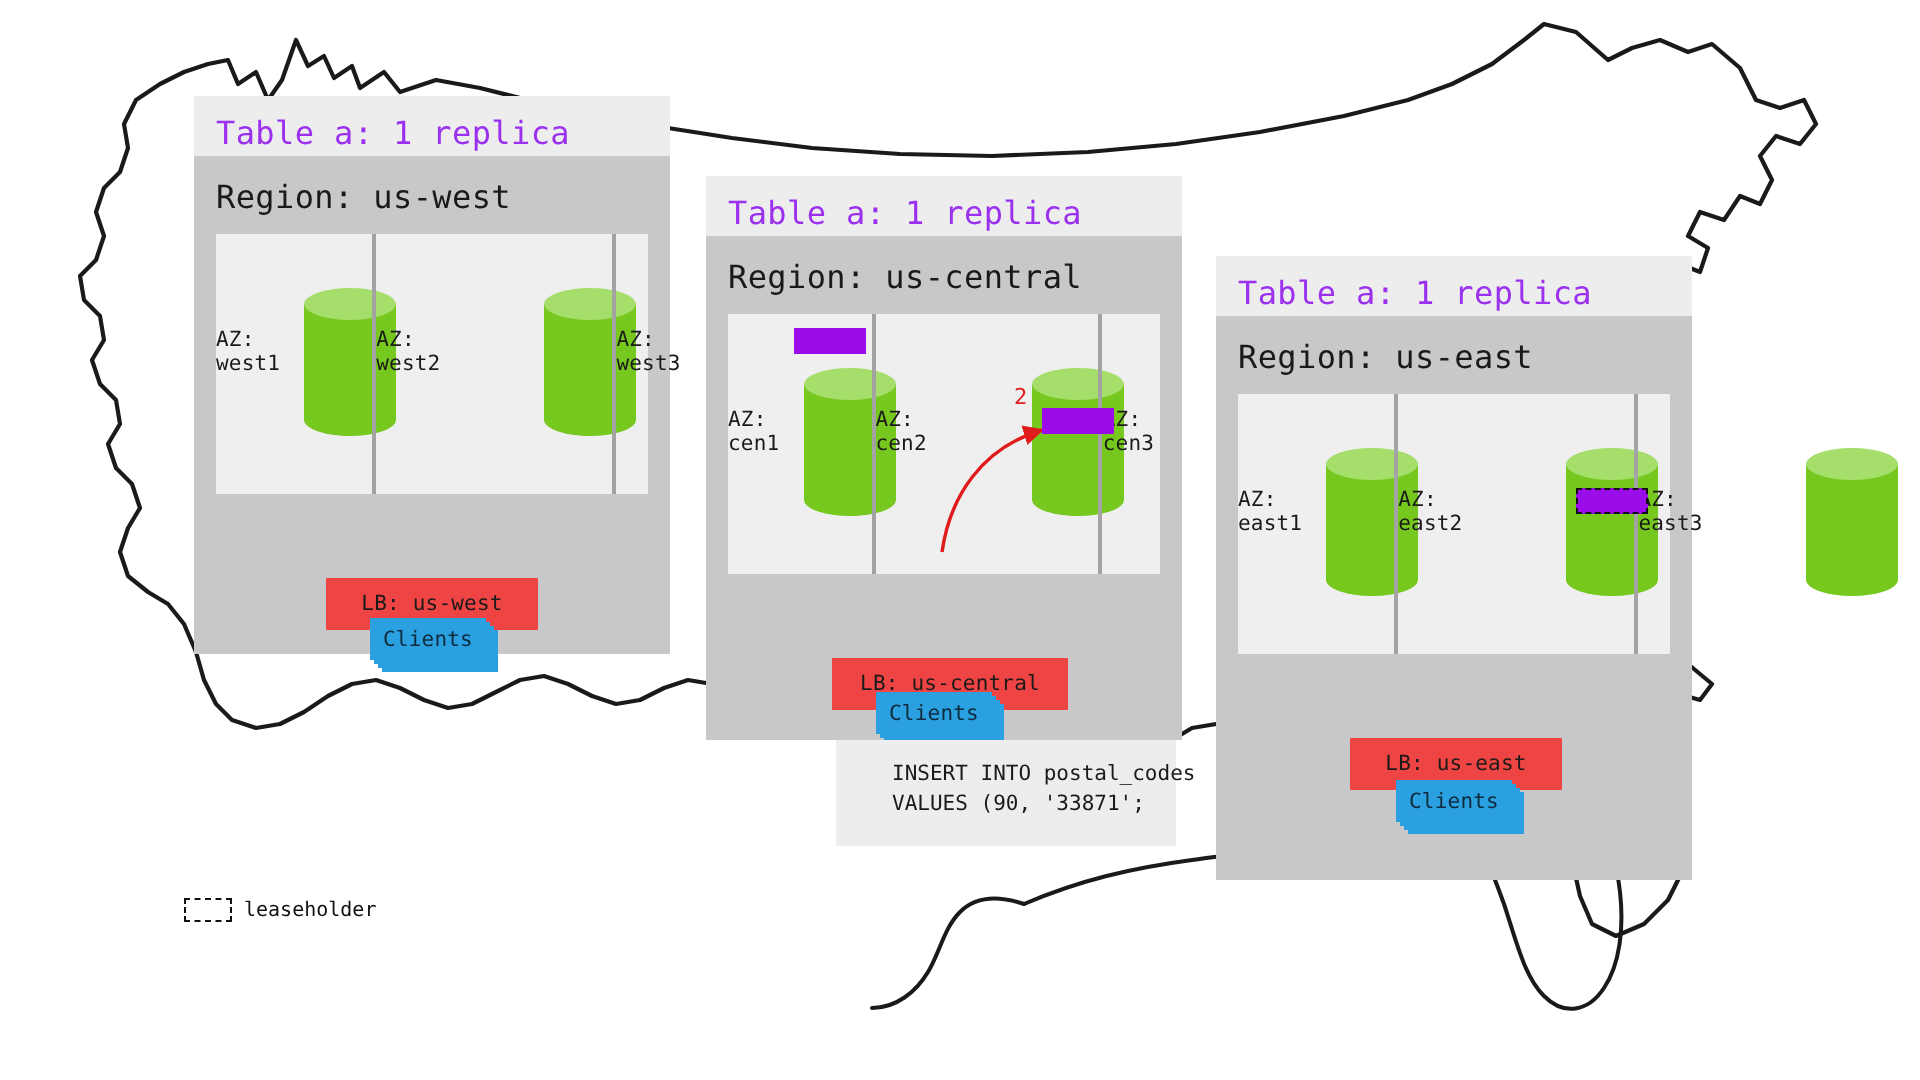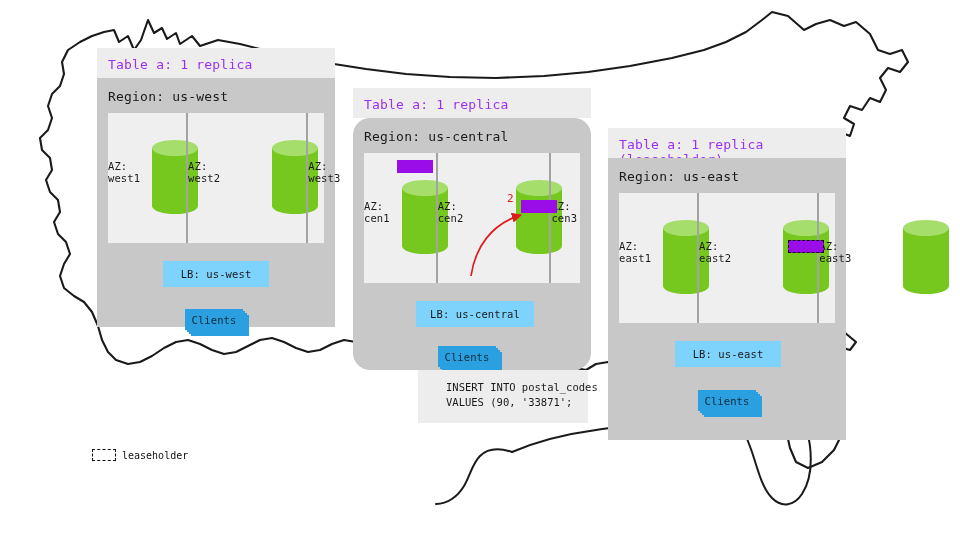--- a/index.html
+++ b/index.html
@@ -9,26 +9,26 @@
     position:relative;
   }
   #stage{position:absolute;inset:0;width:960px;height:540px;}
 
   .map-layer{position:absolute;left:0;top:0;width:960px;height:540px;pointer-events:none;}
 
   
   .region-panel{position:absolute;box-sizing:border-box;}
   .panel-head{
     background:#ededed;color:#9b30ee;
-    font-size:13px;letter-spacing:.2px;
+    font-size:16px;letter-spacing:.2px;
     padding:9px 0 0 11px;box-sizing:border-box;height:30px;
   }
   .panel-body{background:#c8c8c8;box-sizing:border-box;padding:0;}
   .region-title{
-    color:#1a1a1a;font-size:13px;padding:11px 0 9px 11px;letter-spacing:.2px;
+    color:#1a1a1a;font-size:16px;padding:11px 0 9px 11px;letter-spacing:.2px;
   }
   .az-strip{
     background:#efefef;display:flex;margin:0 11px;box-sizing:border-box;
   }
   .az-cell{
     flex:1 1 0;box-sizing:border-box;
     display:flex;flex-direction:row;align-items:center;
     padding:7px 0 10px 0;position:relative;
   }
   .az-cell + .az-cell{border-left:2px solid #a3a3a3;gap:40px;}
@@ -49,24 +49,24 @@
     background:#76c71e;
   }
   .cyl .replica{
     position:absolute;left:5px;top:20px;width:36px;height:13px;
     background:#9a0ce8;z-index:4;box-sizing:border-box;
   }
   .cyl .replica.lease{border:1.6px dashed #111111;}
 
   
   .lb-box{
-    position:absolute;background:#7dd3fc;
+    position:absolute;background:#ef4444;
     font-size:10.5px;color:#1a1a1a;
     display:flex;align-items:center;justify-content:center;
-    letter-spacing:.1px;white-space:nowrap;
+    letter-spacing:.1px;white-space:nowrap;margin-top:28px;
   }
   
   .clients{position:absolute;width:62px;height:23px;}
   .clients .sh{position:absolute;background:#2ba0e0;width:58px;height:21px;}
   .clients .sh1{left:6px;top:6px;}
   .clients .sh2{left:4px;top:4px;}
   .clients .sh3{left:2px;top:2px;}
   .clients .face{
     position:absolute;left:0;top:0;width:58px;height:21px;background:#2ba0e0;
     display:flex;align-items:center;justify-content:center;
@@ -179,21 +179,21 @@
         <div class="sh sh1"></div>
         <div class="sh sh2"></div>
         <div class="sh sh3"></div>
         <div class="face">Clients</div>
       </div>
     </div>
   </div>
 
   <div class="region-panel" style="left:353px;top:88px;width:238px;">
     <div class="panel-head">Table a: 1 replica</div>
-    <div class="panel-body" style="height:252px;position:relative;border-radius:17px;">
+    <div class="panel-body" style="height:252px;position:relative;">
       <div class="region-title">Region: us-central</div>
       <div class="az-strip" style="height:130px;">
 
         <div class="az-cell">
           <div class="az-label">AZ: cen1</div>
           <div class="cyl">
             <div class="bot"></div>
             <div class="body"></div>
             <div class="top"></div>
           </div>

